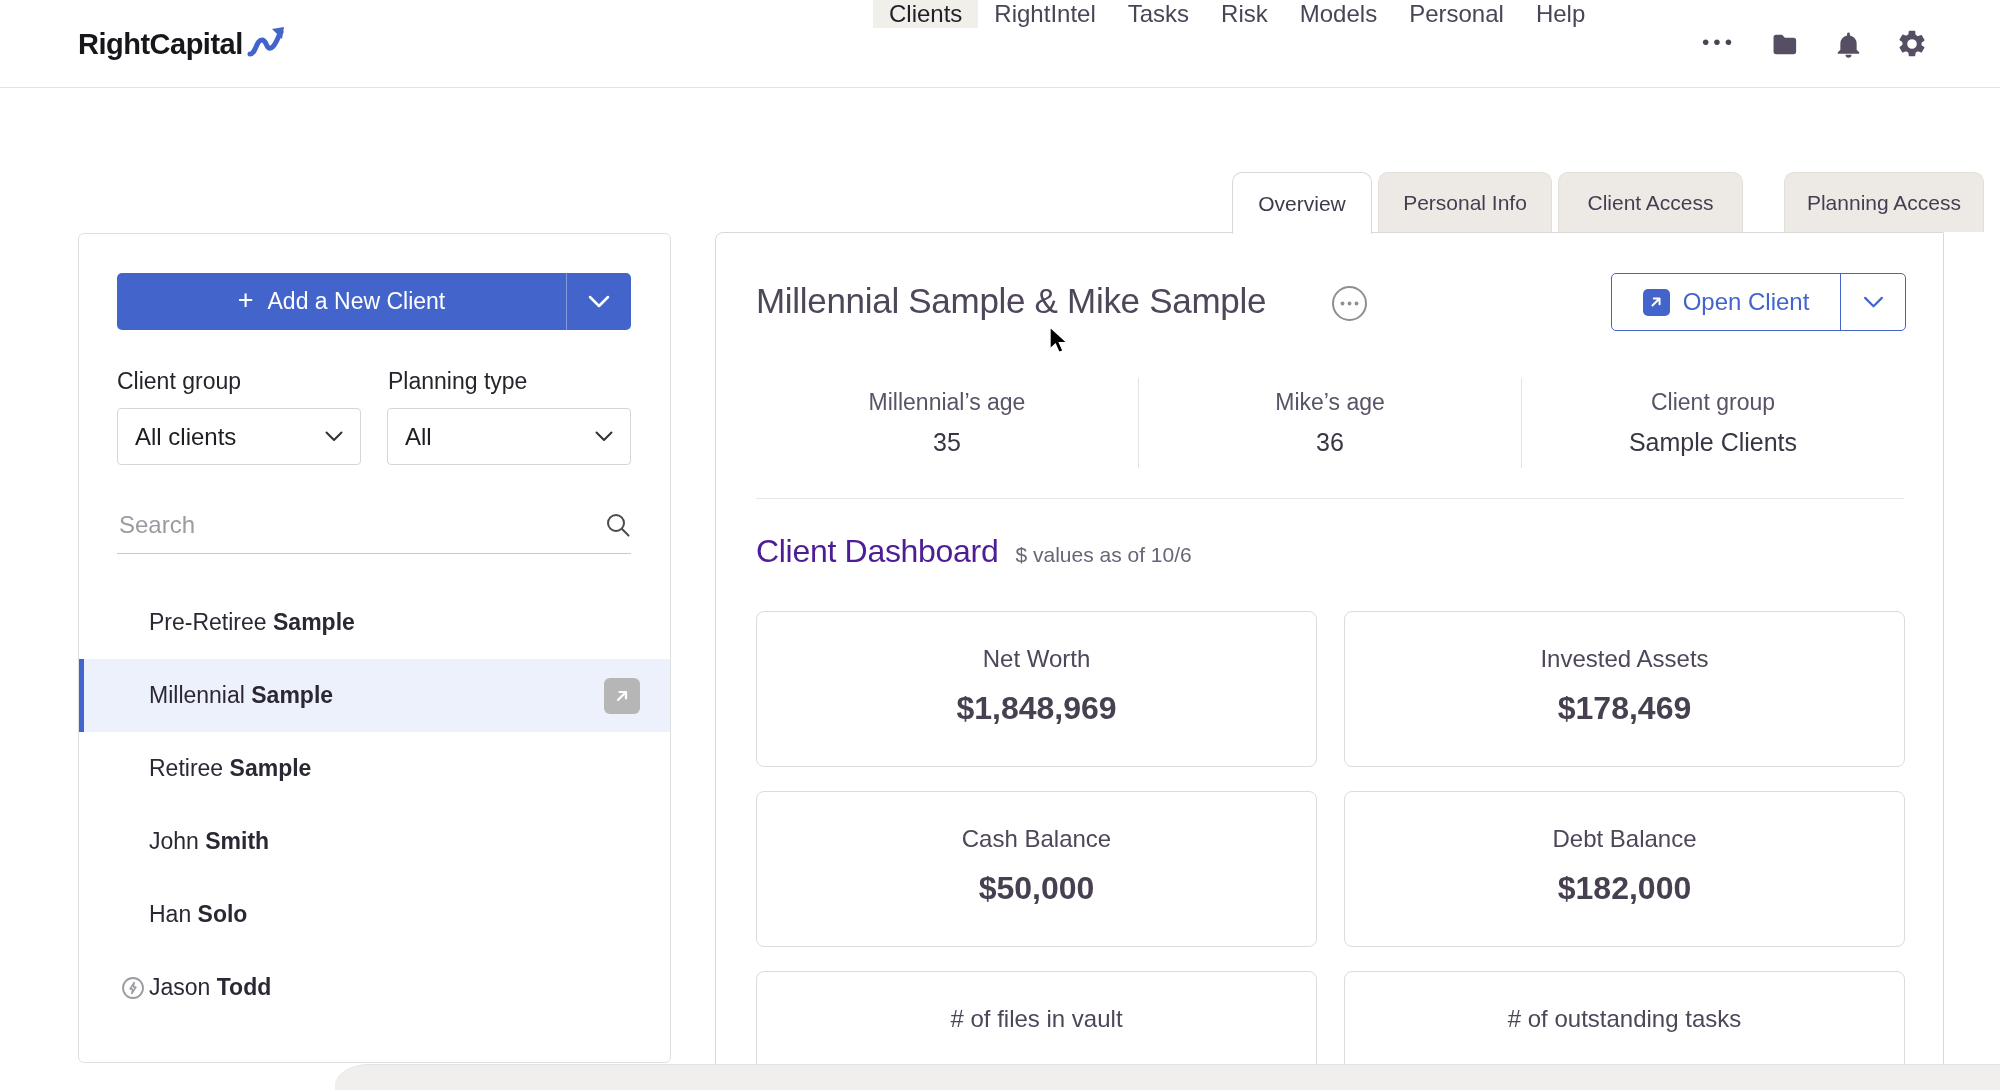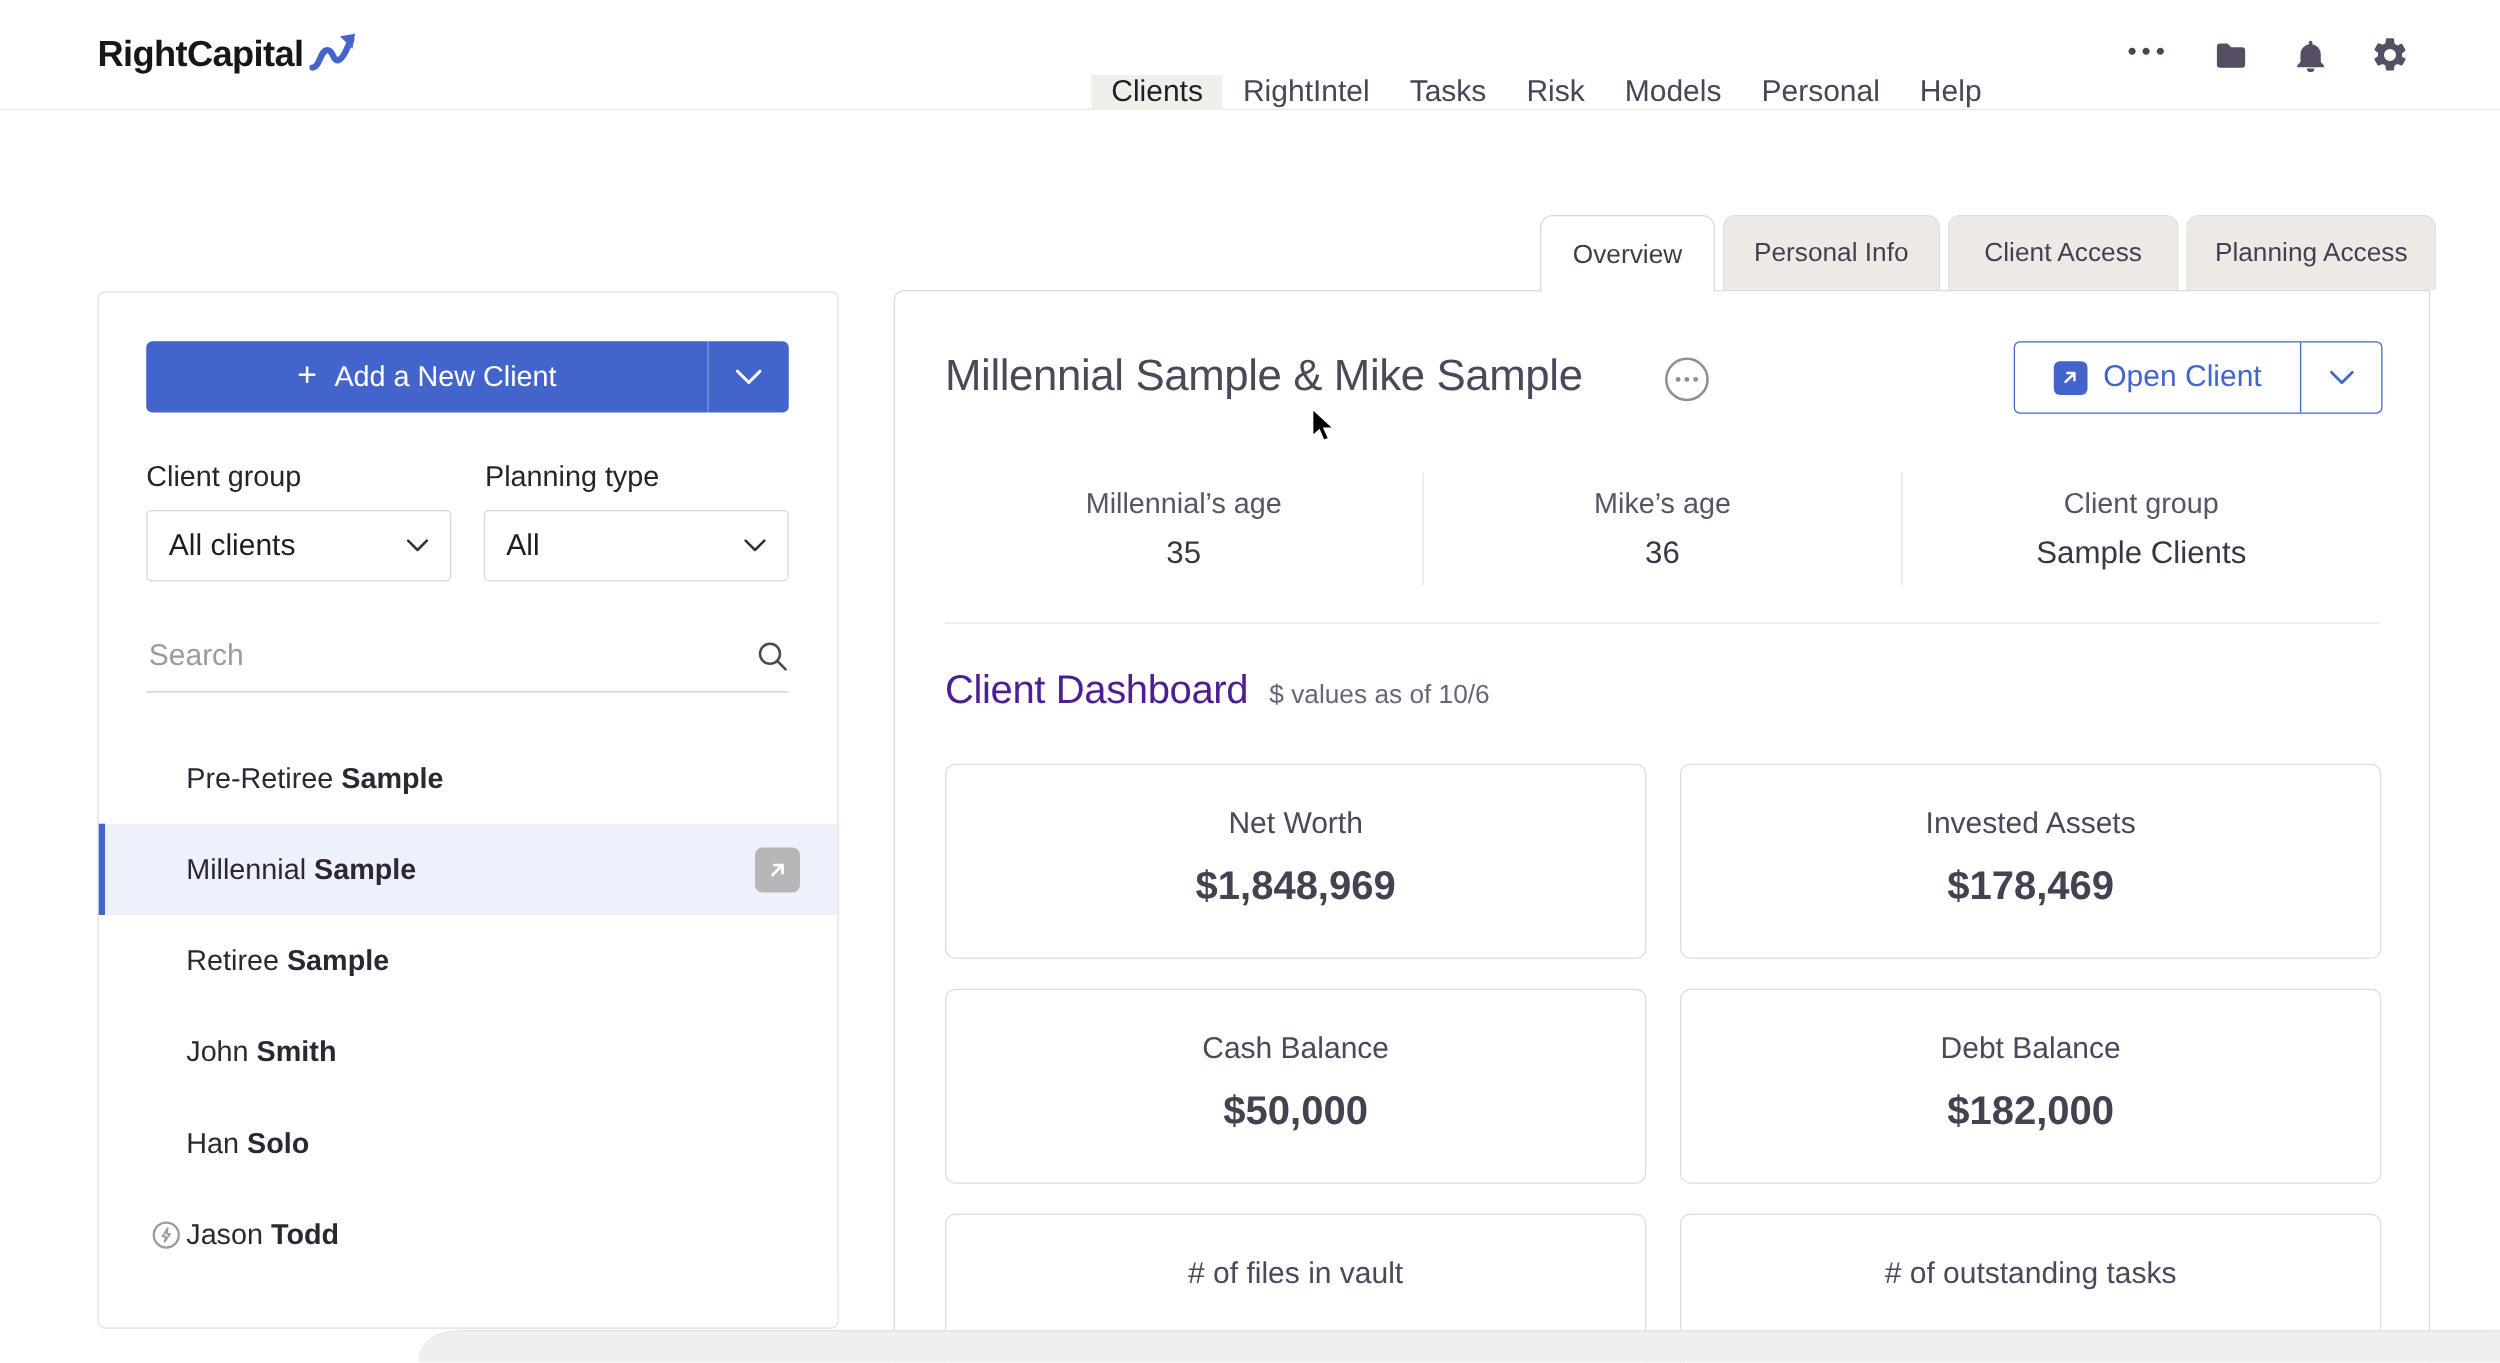--- a/index.html
+++ b/index.html
@@ -5,35 +5,35 @@
   * { margin:0; padding:0; box-sizing:border-box; }
   html,body { width:2000px; height:1090px; }
   body { font-family:"Liberation Sans", sans-serif; background:#ffffff; position:relative; overflow:hidden; }
   .stage { position:absolute; inset:0; }
 
   
   .topnav { position:absolute; left:0; top:0; width:2000px; height:88px; background:#fff; border-bottom:1px solid #e6e4e1; z-index:10; }
   .logo { position:absolute; left:78px; top:0; height:88px; display:flex; align-items:center; }
   .logo-text { font-size:29px; font-weight:700; color:#17161a; letter-spacing:-0.5px; }
   .logo-arrow { margin-left:4px; margin-top:-6px; }
-  .nav-items { position:absolute; left:873px; top:0; height:88px; display:flex; align-items:flex-end; }
+  .nav-items { position:absolute; left:873px; top:0; height:88px; display:flex; align-items:flex-start; }
   .nav-item { display:flex; align-items:center; padding:0 16px; font-size:24px; color:#4b4457; cursor:pointer; }
   .nav-item.active { background:#f1efea; color:#211e27; }
   .nav-icons { position:absolute; right:72px; top:0; height:88px; display:flex; align-items:center; gap:32px; }
   .dots { font-size:21px; color:#4b4457; letter-spacing:4px; line-height:1; padding-bottom:6px; }
   .icon-btn { width:32px; height:32px; display:flex; align-items:center; justify-content:center; }
 
   
   .tabbar { position:absolute; left:1232px; top:172px; height:62px; display:flex; gap:6px; z-index:6; }
   .tab { height:60px; display:flex; align-items:center; justify-content:center; font-size:21px; color:#453e52; background:#edeae5; border:1px solid #e2dfd9; border-bottom:none; border-radius:10px 10px 0 0; cursor:pointer; }
   .tab.active { height:62px; background:#ffffff; border:1px solid #d9d9d9; border-bottom:none; color:#403a4c; }
   .tab:nth-child(1){ width:140px; }
   .tab:nth-child(2){ width:174px; }
   .tab:nth-child(3){ width:185px; }
-  .tab:nth-child(4){ width:200px; }
+  .tab:nth-child(4){ width:200px;margin-left:35px; }
 
   
   .main-panel { position:absolute; left:715px; top:232px; width:1229px; height:900px; background:#fff; border:1px solid #d9d9d9; border-radius:8px 0 0 0; z-index:5; }
   .client-header { position:absolute; left:40px; top:40px; right:37px; height:60px; }
   .client-name { position:absolute; left:0; top:8px; font-size:35px; font-weight:400; color:#4e4659; letter-spacing:-0.3px; }
   .more-circle { position:absolute; left:575px; top:12px; }
   .open-client { position:absolute; right:0; top:0; width:295px; height:58px; border:1px solid #4365cb; border-radius:5px; display:flex; background:#fff; cursor:pointer; }
   .open-client-main { flex:1; display:flex; align-items:center; justify-content:center; gap:13px; font-size:24px; color:#4365cb; border-right:1px solid #4365cb; }
   .open-client-caret { width:64px; display:flex; align-items:center; justify-content:center; }
   .ext-sq { width:27px; height:27px; background:#4365cb; border-radius:5px; display:flex; align-items:center; justify-content:center; }

